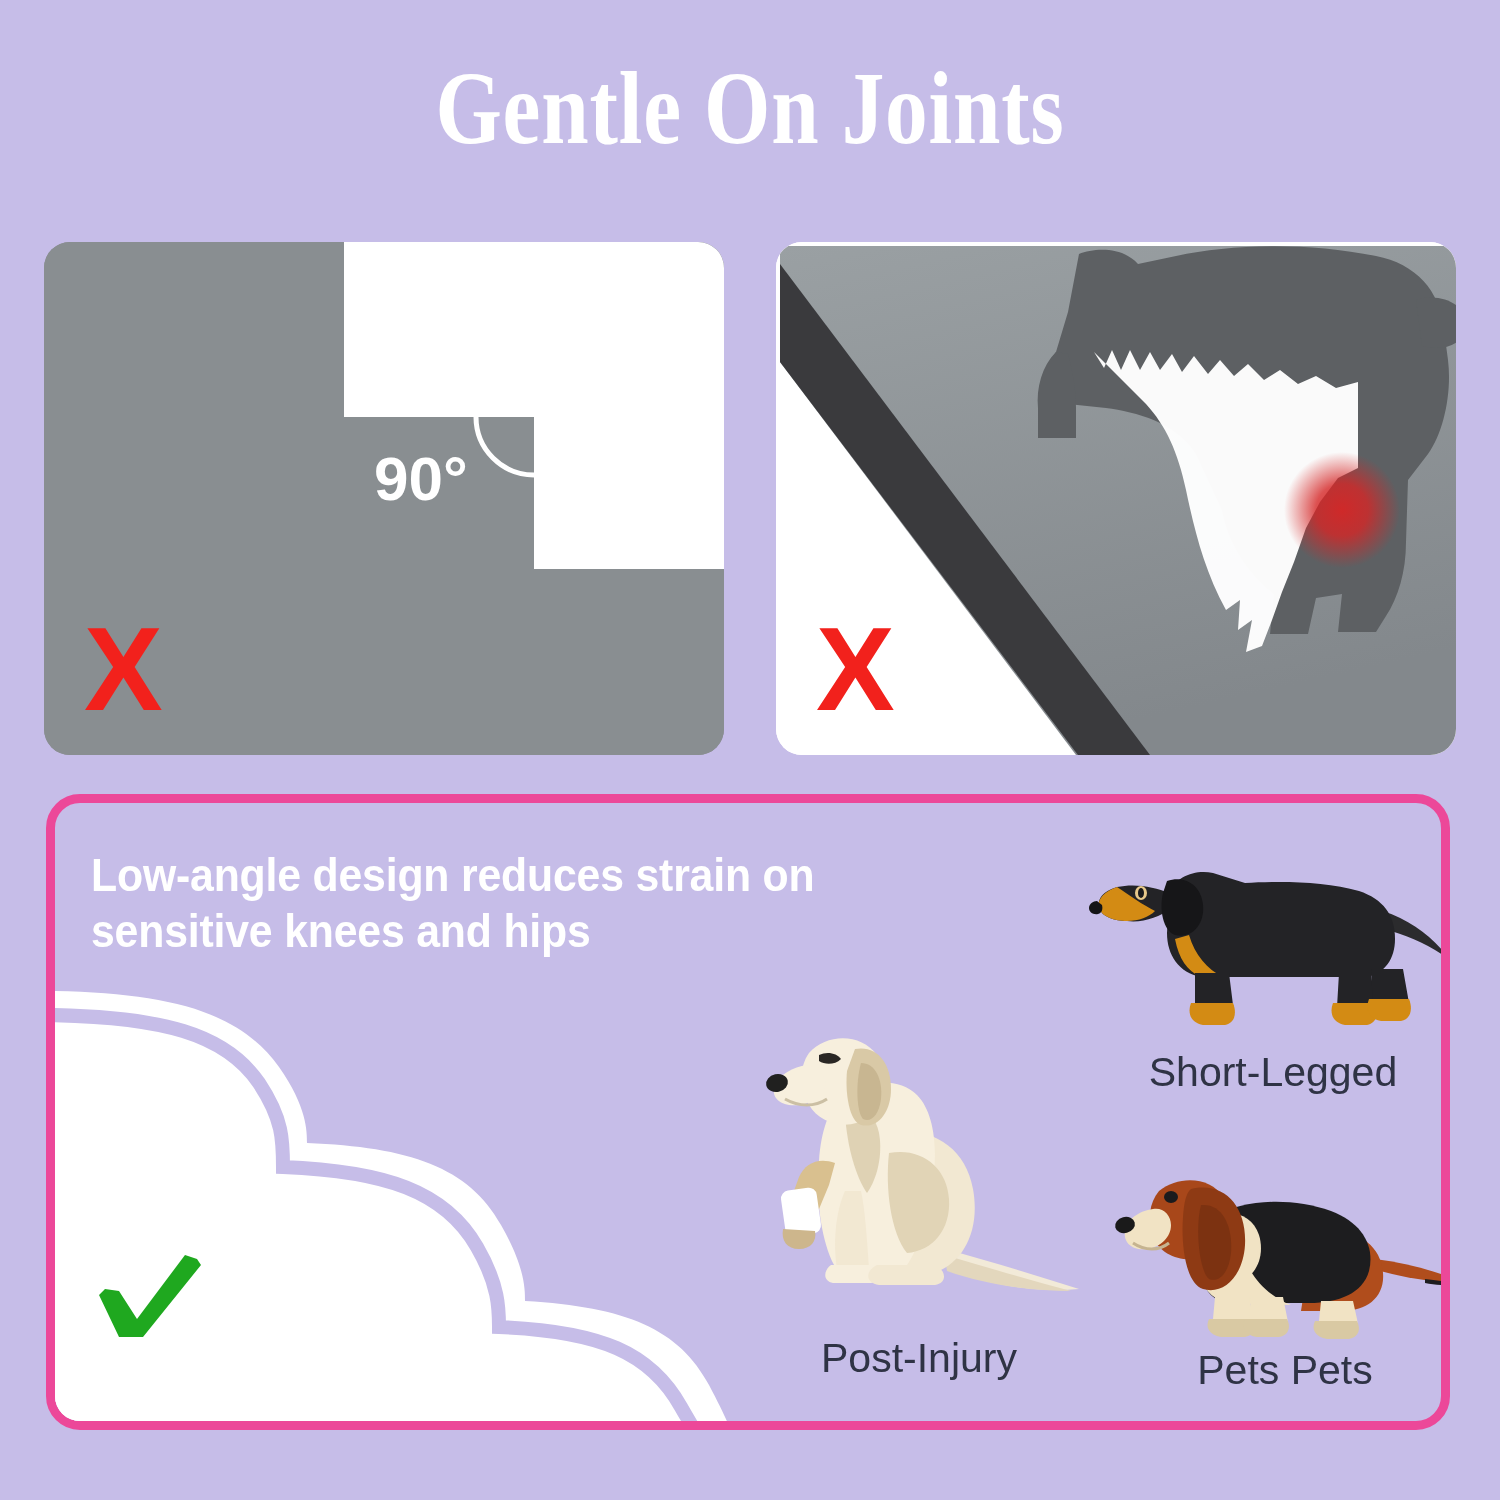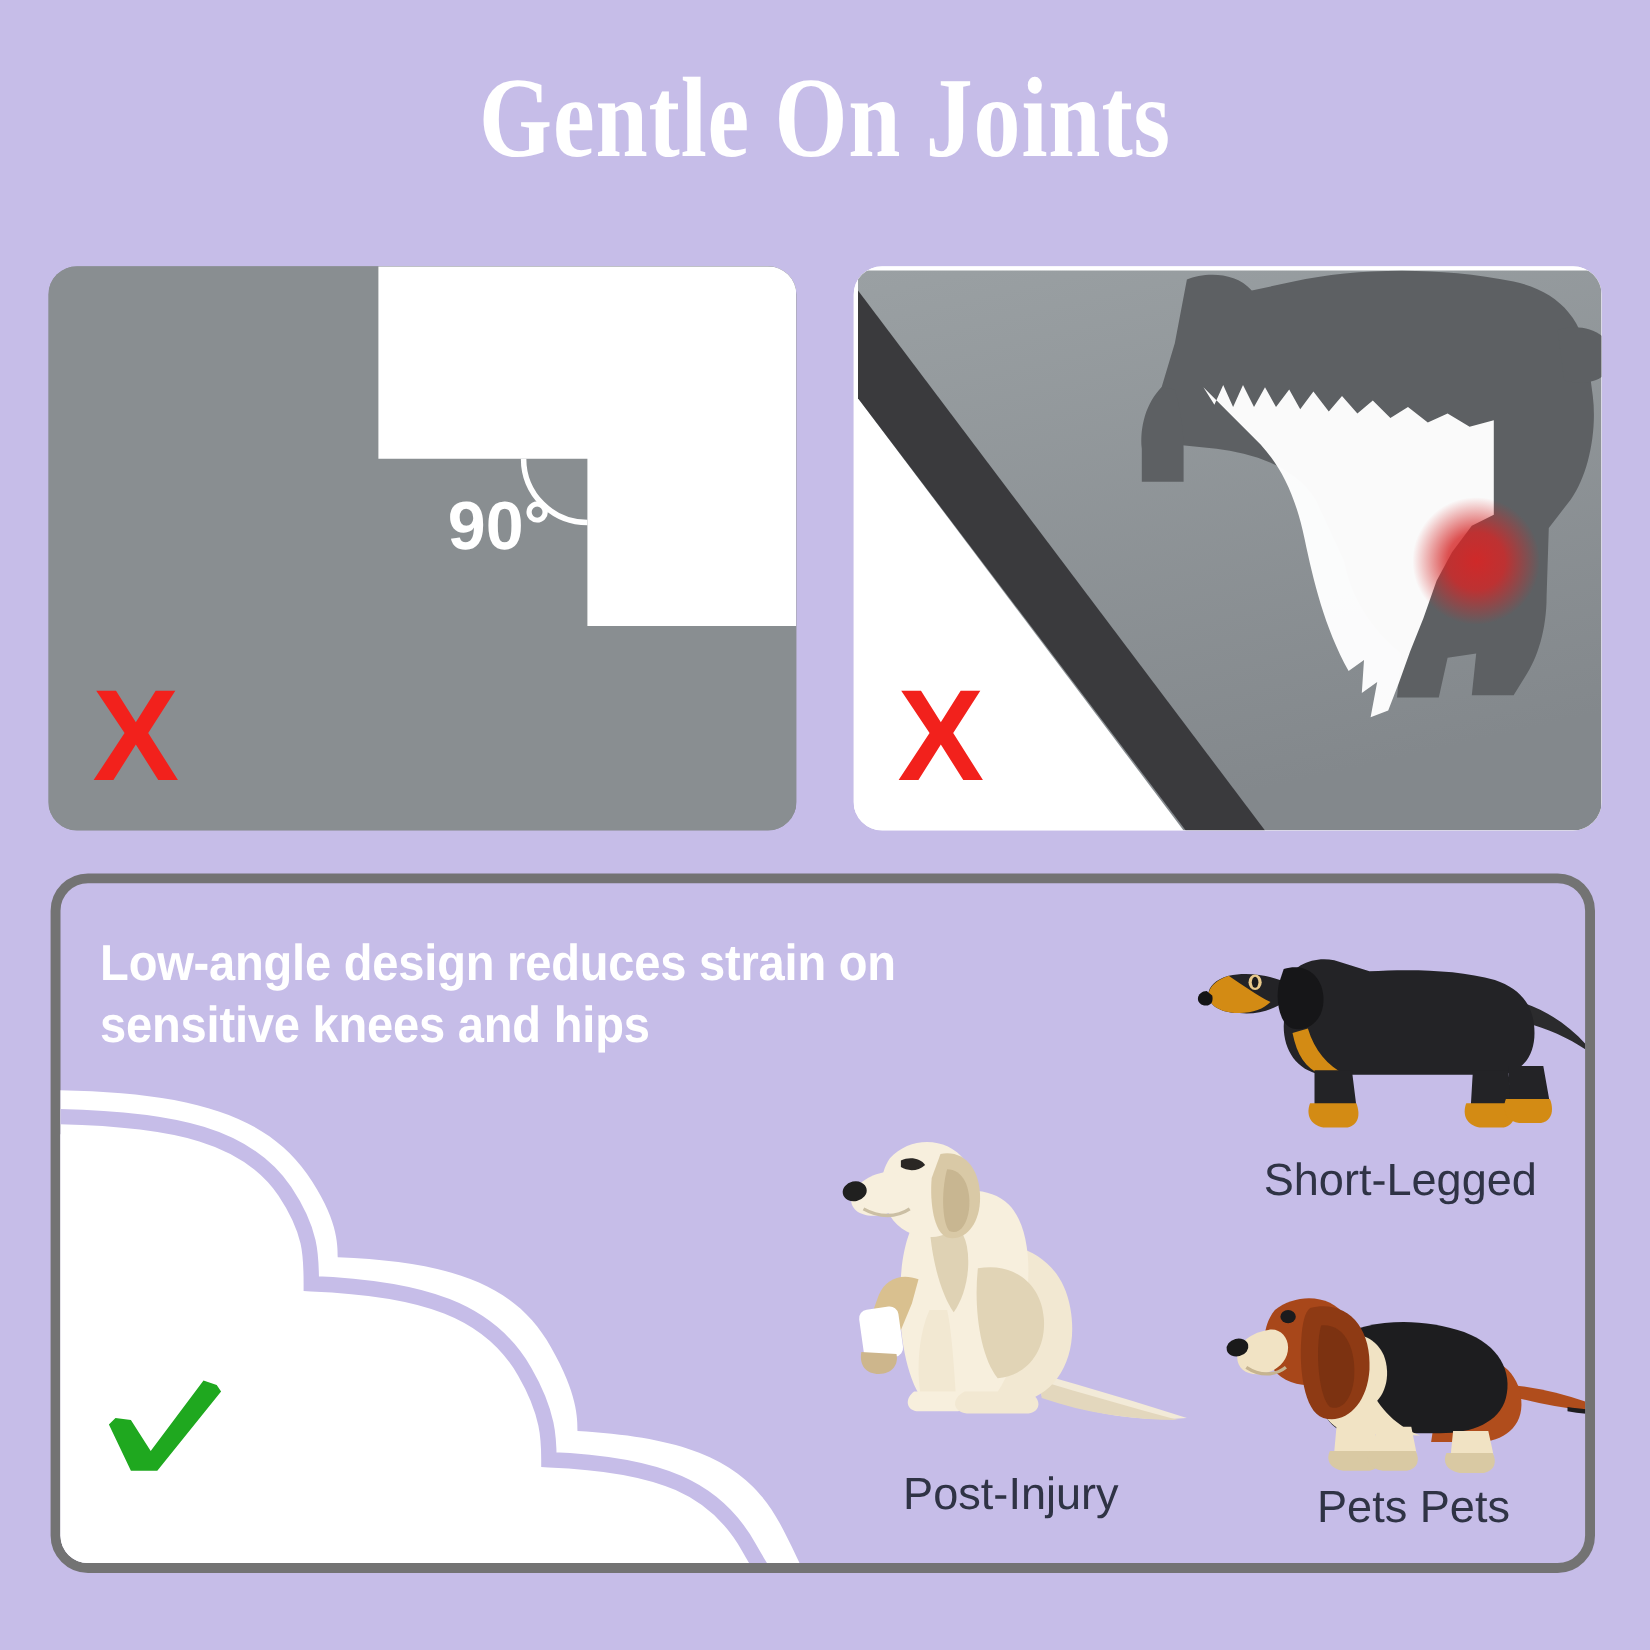--- a/index.html
+++ b/index.html
@@ -39,21 +39,21 @@
   #card-bad-ramp{
     left:776px;top:242px;width:680px;height:513px;
     background:#ffffff;
   }
   .card svg{display:block;width:100%;height:100%;}
 
   
   #panel-good{
     position:absolute;
     left:46px;top:794px;width:1404px;height:636px;
-    border:9px solid #737373;
+    border:9px solid #ec4899;
     border-radius:34px;
     box-sizing:border-box;
     background:transparent;
     overflow:hidden;
   }
   .panel-caption{
     position:absolute;left:36px;top:44px;width:840px;
     color:#ffffff;
     font-size:46px;
     font-weight:700;
@@ -90,21 +90,20 @@
     font-family:"Liberation Sans", sans-serif;
     line-height:1;
     user-select:none;
   }
   .angle-label{
     position:absolute;
     color:#ffffff;
     font-size:62px;
     font-weight:700;
     line-height:1;
-    margin-left:33px;
   }
   .check-mark{
     position:absolute;
     left:34px;top:430px;
     width:120px;height:120px;
   }
 </style>
 </head>
 <body>
 

